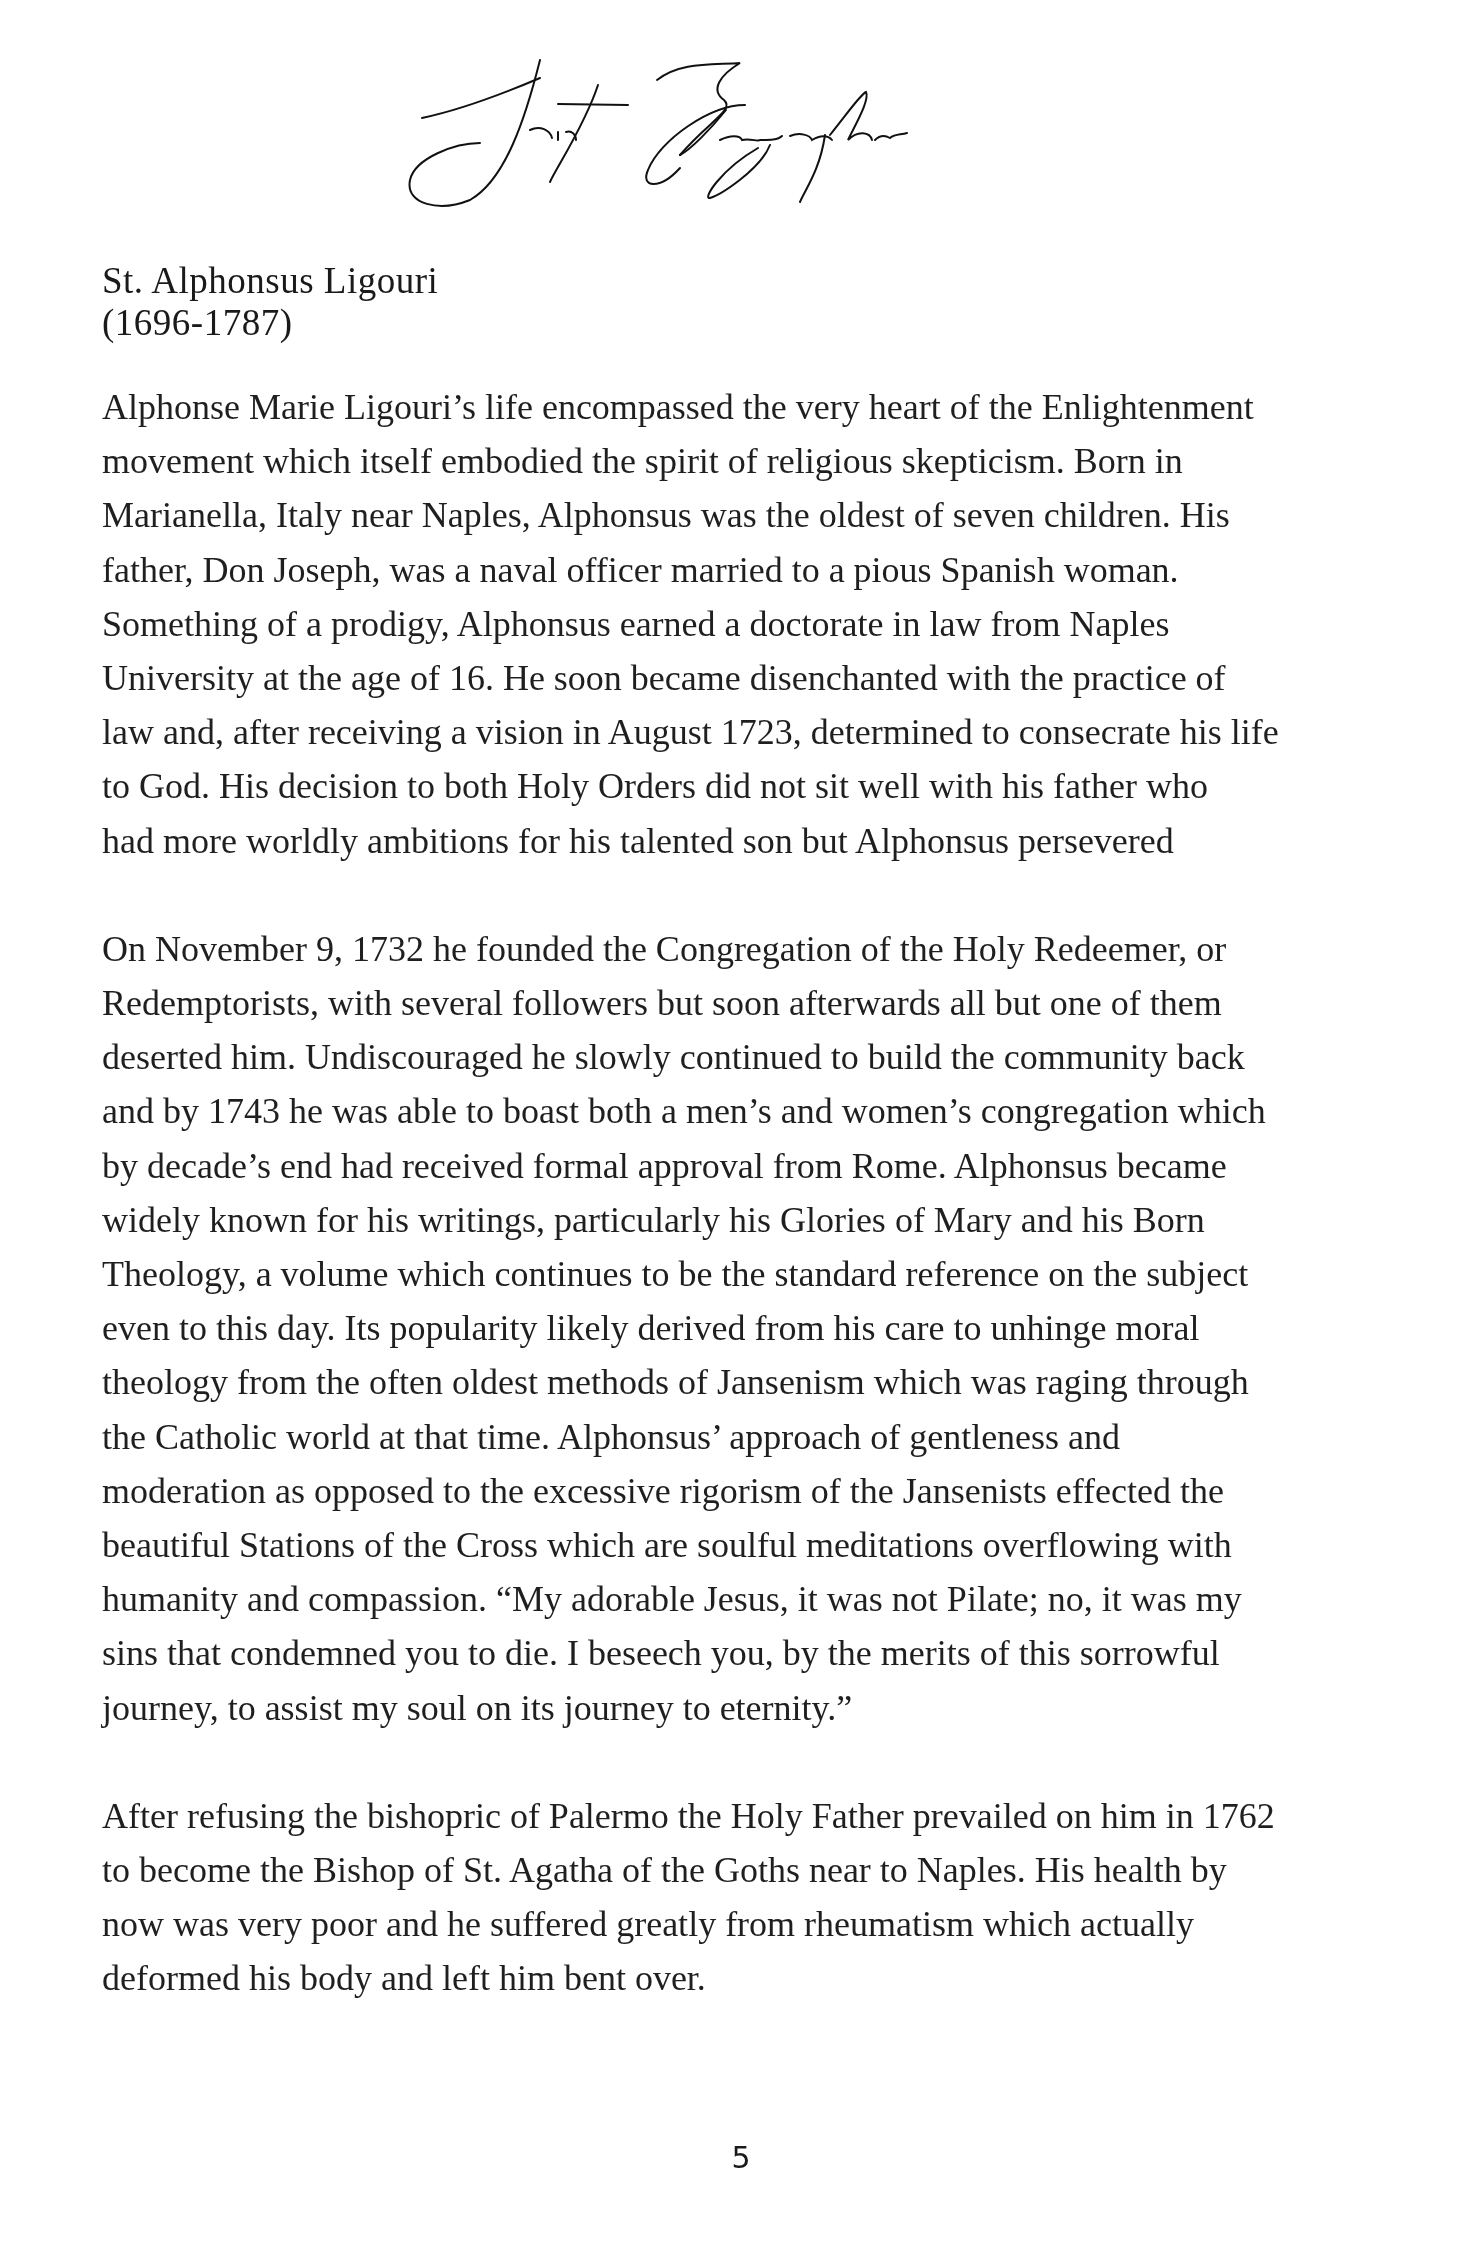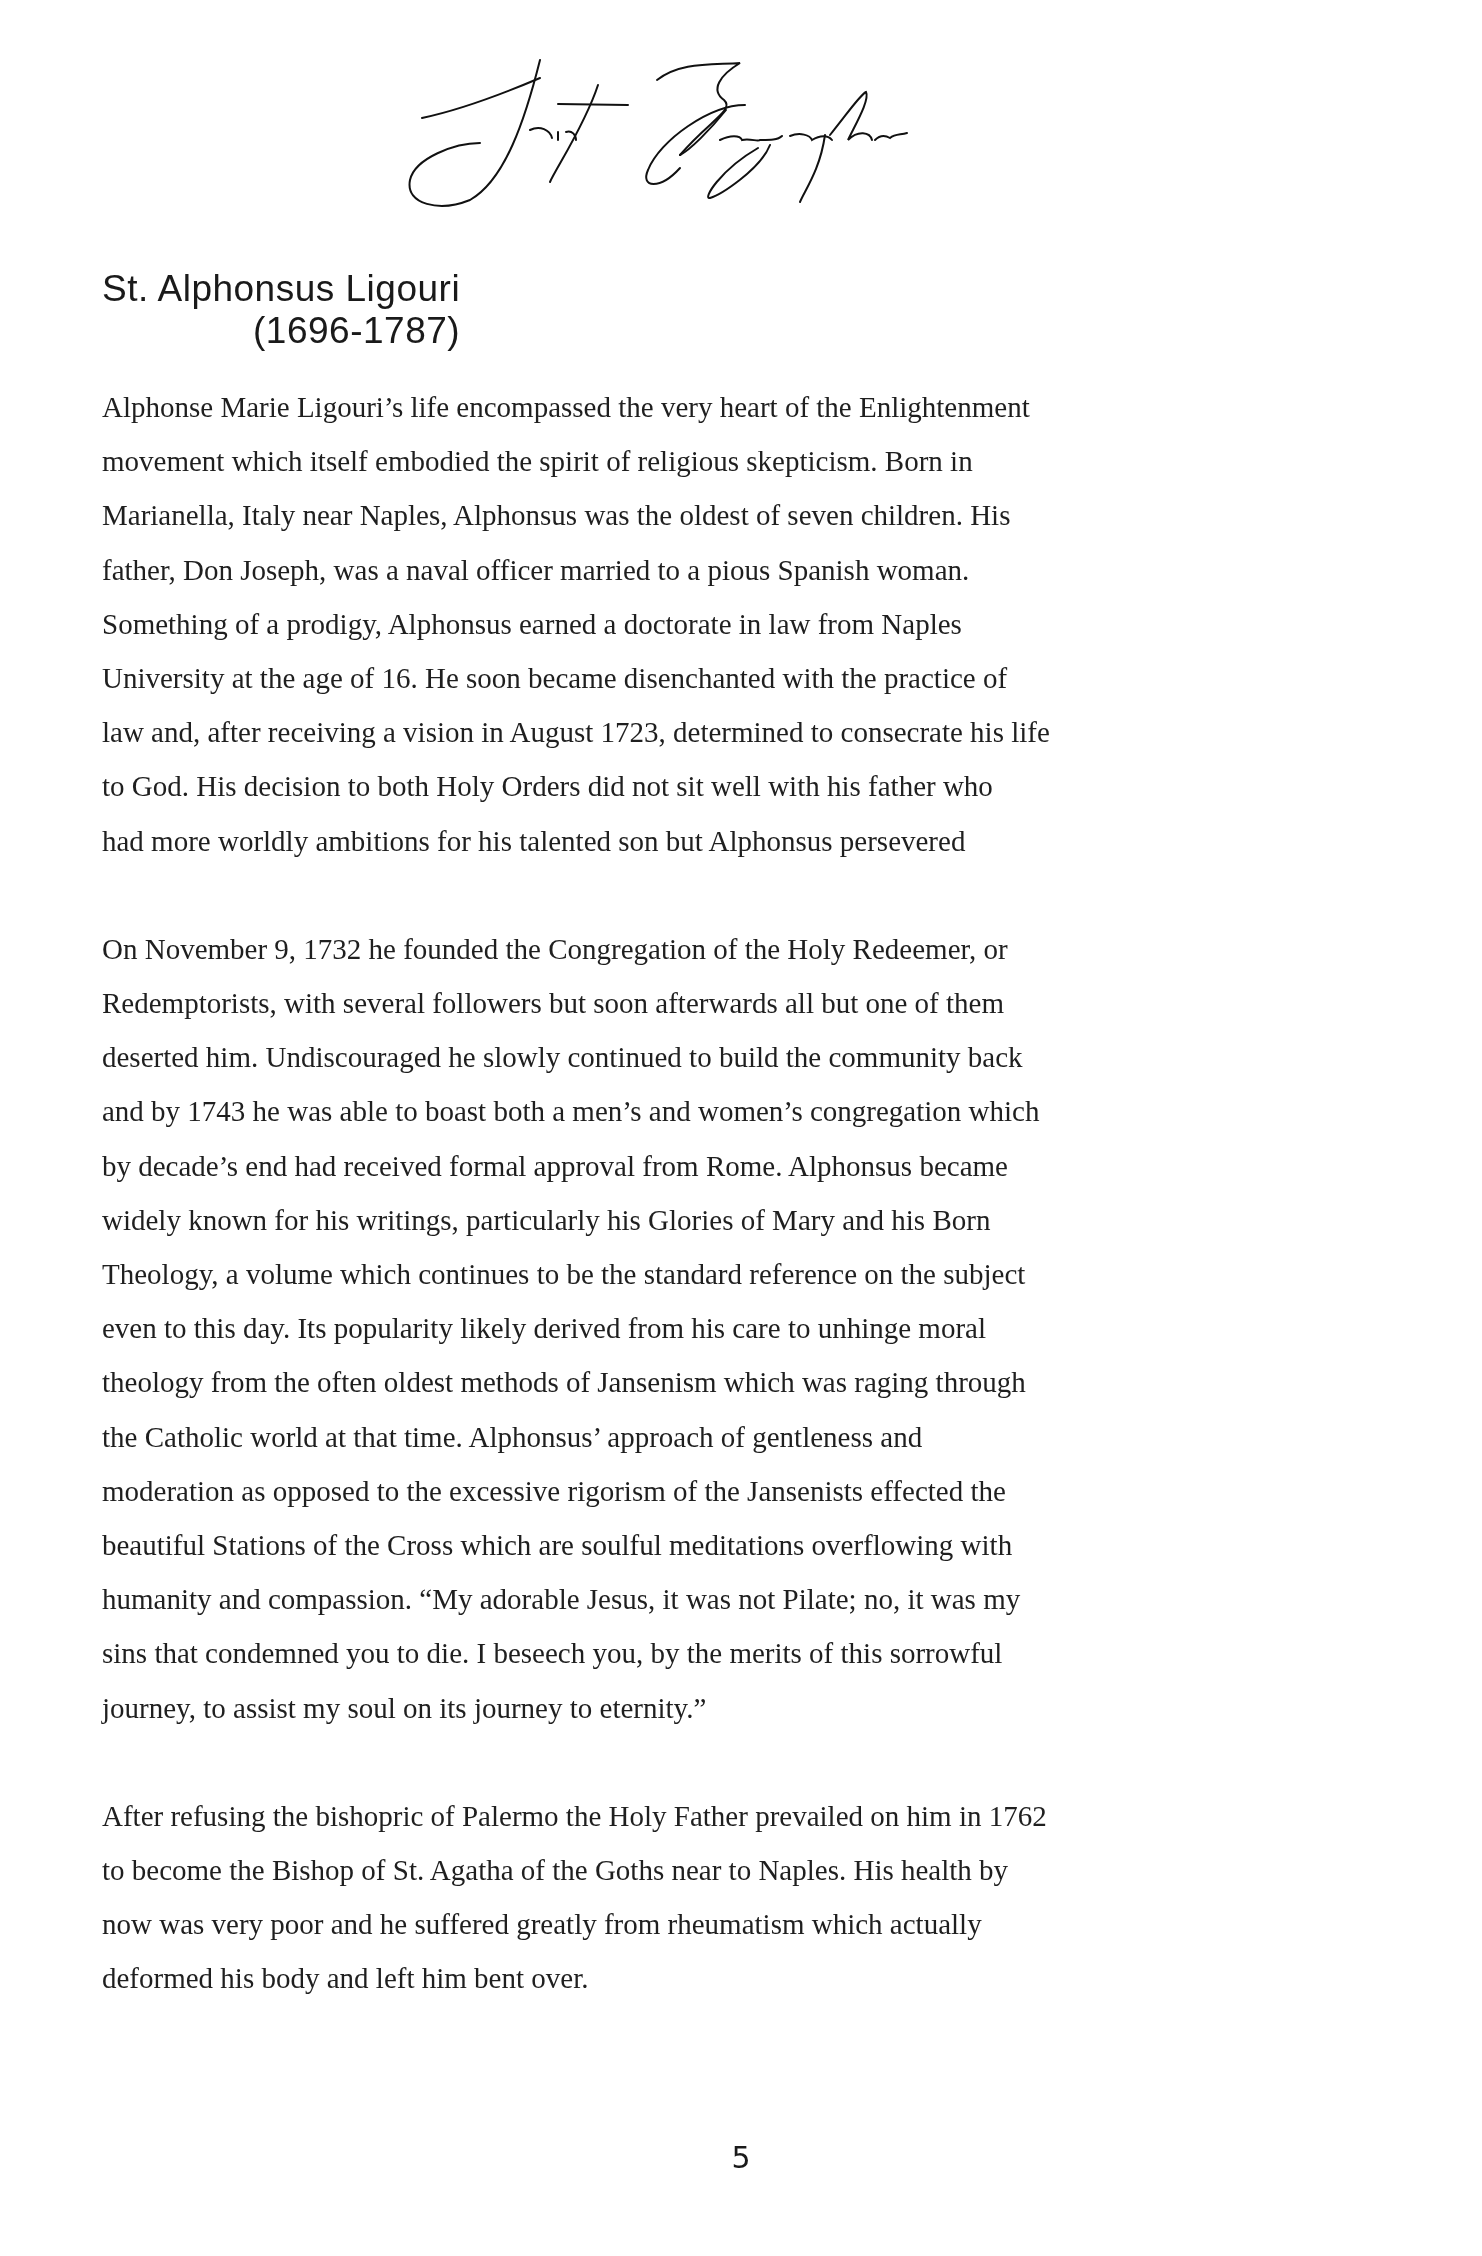--- a/index.html
+++ b/index.html
@@ -1,22 +1,22 @@
 <!DOCTYPE html>
 <html><head>
 <meta charset="utf-8">
 <style>
   html, body { margin: 0; padding: 0; background: #ffffff; }
   body { width: 1482px; height: 2256px; position: relative; overflow: hidden; color: #1a1a1a; }
   .page { position: absolute; left: 0; top: 0; width: 1482px; height: 2256px; background: #ffffff; }
   .script-title { position: absolute; left: 380px; top: 40px; width: 760px; height: 190px; }
   .script-title svg { width: 100%; height: 100%; }
-  .heading { position: absolute; left: 102px; top: 268px; font-family: Liberation Sans, sans-serif; font-weight: 300; font-size: 37px; line-height: 42px; color: #1a1a1a; letter-spacing: 0.5px; text-align: right; }
+  .heading { position: absolute; left: 102px; top: 260px; font-family: Liberation Serif, serif; font-weight: 300; font-size: 37px; line-height: 42px; color: #1a1a1a; letter-spacing: 0.5px; }
   .heading div { white-space: nowrap; }
-  .body { position: absolute; left: 102px; top: 380px; width: 1300px; font-family: "Liberation Serif", serif; font-size: 29px; line-height: 54.2px; color: #1f1f1f; }
+  .body { position: absolute; left: 102px; top: 380px; width: 1300px; font-family: "Liberation Serif", serif; font-size: 36px; line-height: 54.2px; color: #1f1f1f; }
   .line { white-space: nowrap; height: 54.2px; }
   .gap { height: 54.2px; }
   .page-number { position: absolute; left: 0; width: 1482px; top: 2140px; text-align: center; font-family: "DejaVu Sans", sans-serif; font-size: 30px; color: #1a1a1a; }
 </style>
 </head>
 <body>
 
 <div class="page">
 
   <div class="script-title" aria-label="Saint Biographies">

